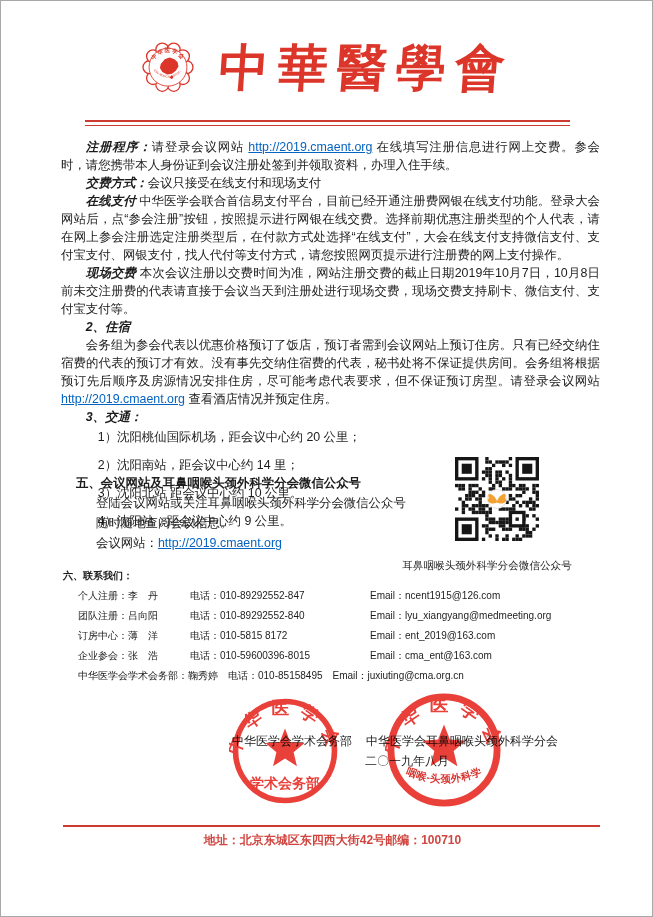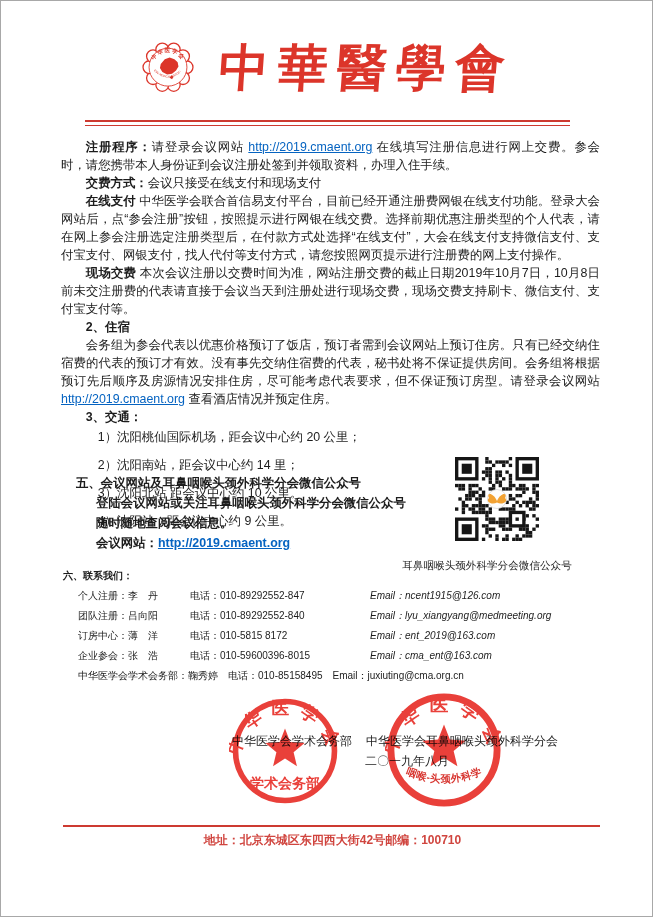--- a/index.html
+++ b/index.html
@@ -13,37 +13,37 @@
   .seal{width:58px;height:62px;flex:none;}
   .calligraphy{
     font-family:"Liberation Serif",serif;font-weight:bold;font-size:50px;line-height:1;
     color:#dc352a;letter-spacing:9px;transform:skewX(-4deg);white-space:nowrap;
   }
   .double-rule{position:absolute;top:119px;left:84px;right:82px;height:3px;
     border-top:2.6px solid #cd3a31;border-bottom:1.3px solid #cd3a31;}
   
   .bodytext{position:absolute;top:137px;left:60px;width:539px;font-size:12.4px;line-height:18px;text-align:justify;}
   .bodytext p{margin:0;text-indent:2em;}
-  .bodytext .bh{font-weight:bold;}
+  .bodytext .bh{font-weight:bold;font-style:italic;}
   a.lnk{color:#0563c1;text-decoration:underline;cursor:pointer;}
   .list-item{margin:12px;padding-left:2em;line-height:16px;text-indent:0;}
   .list-item:first-of-type{margin-top:3px;}
   
   .section5{position:absolute;top:472px;left:62px;width:392px;font-size:12.4px;line-height:20px;}
   .section5 .heading{font-weight:bold;padding-left:13px;}
-  .section5 .subline{padding-left:33px;font-weight:bold;}
+  .section5 .subline{padding-left:33px;}
   .qr-wrap{position:absolute;left:454px;top:456px;width:84px;height:84px;}
   .qr-caption{position:absolute;left:388px;top:558px;width:196px;text-align:center;font-size:10.6px;color:#222;}
   
   .section6{position:absolute;top:565px;left:62px;width:520px;font-size:10px;line-height:20px;}
   .section6 .heading{font-weight:bold;}
   .crow{display:flex;padding-left:15px;}
   .c-role{width:112px;flex:none;}
   .c-phone{width:180px;flex:none;}
-  .c-email{flex:1;font-style:italic;}
+  .c-email{flex:1;}
   .crow-flow{padding-left:15px;}
   .crow-flow .seg{margin-right:10px;}
   
   .sig-line1{position:absolute;left:231px;top:732px;font-size:12px;white-space:nowrap;}
   .sig-line1 .org1{margin-right:14px;}
   .sig-line2{position:absolute;left:364px;top:752px;font-size:12px;}
   .stamp{position:absolute;mix-blend-mode:multiply;opacity:.88;}
   .stamp-left{left:228px;top:694px;width:112px;height:112px;}
   .stamp-right{left:384px;top:690px;width:118px;height:118px;}
   

